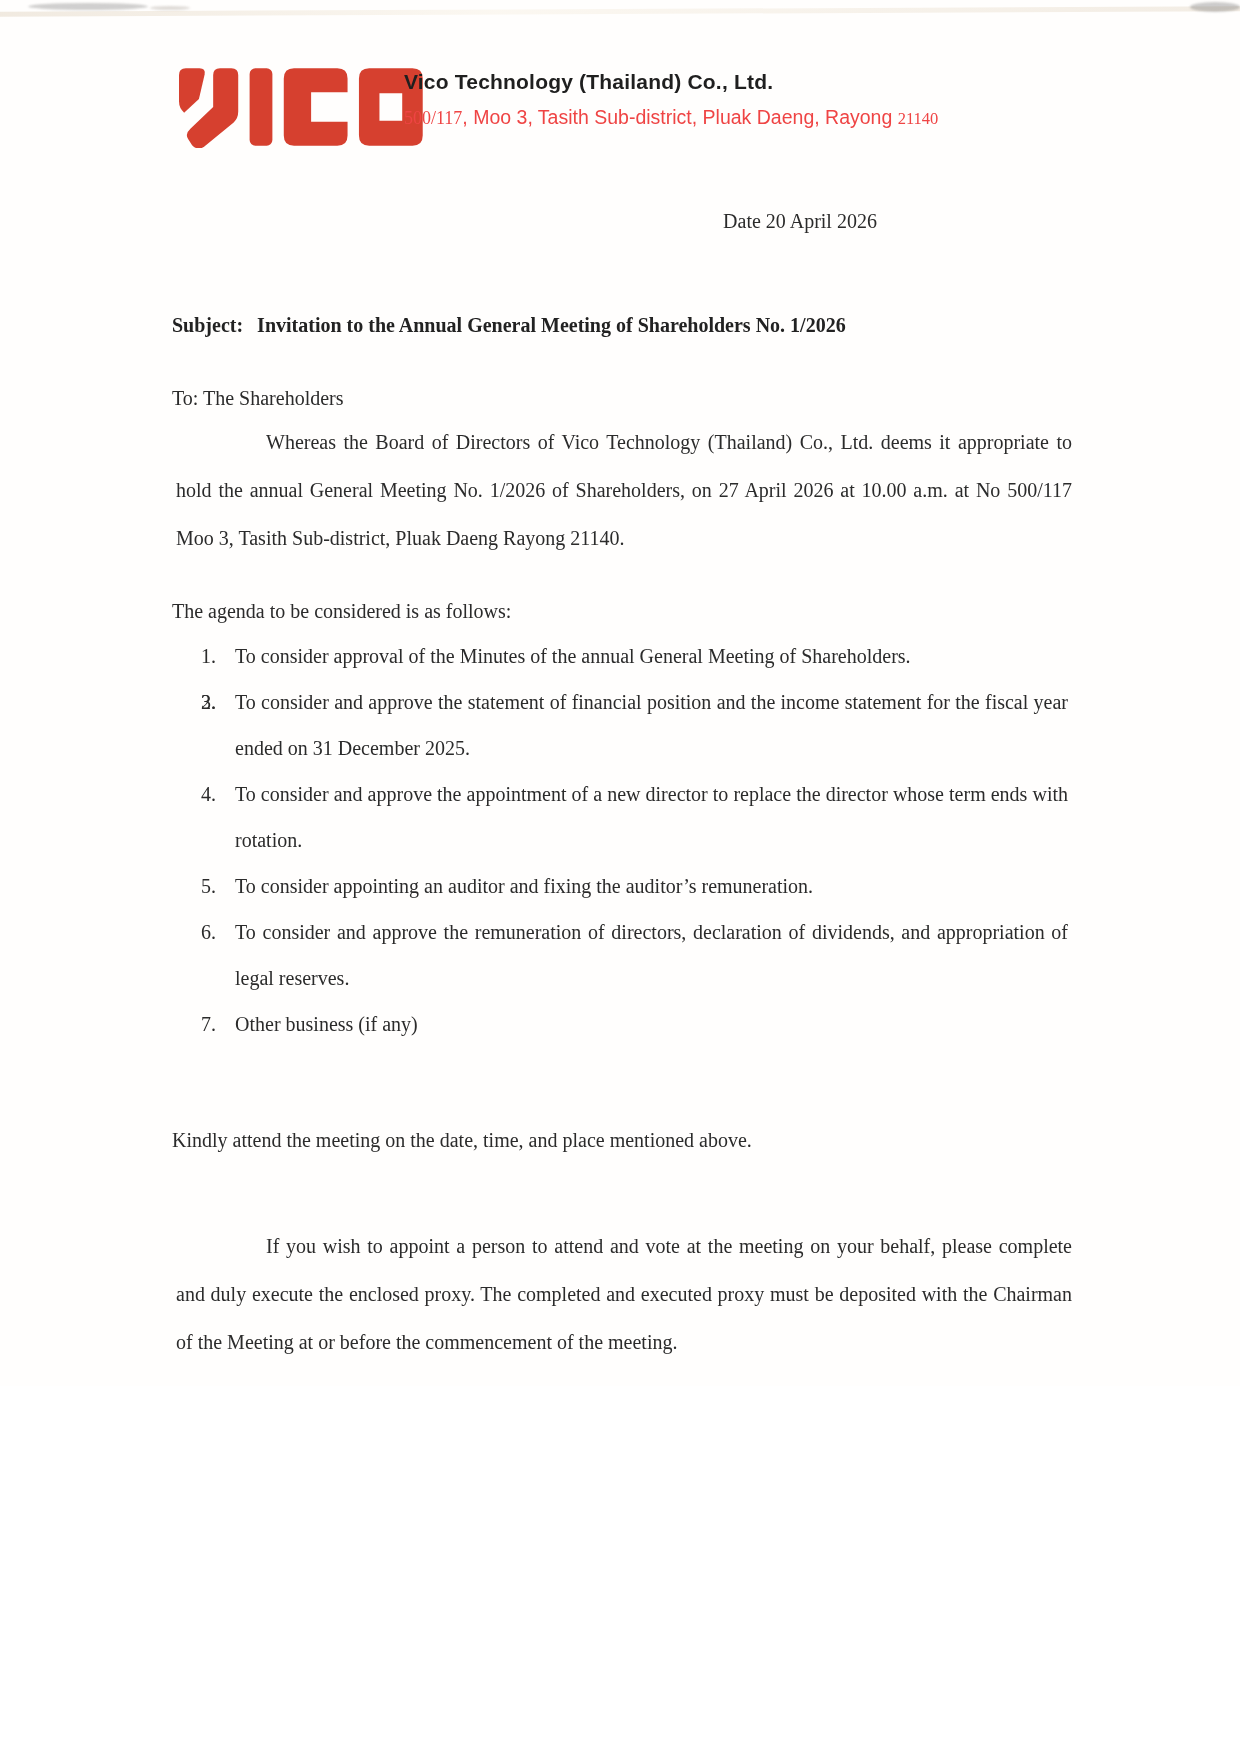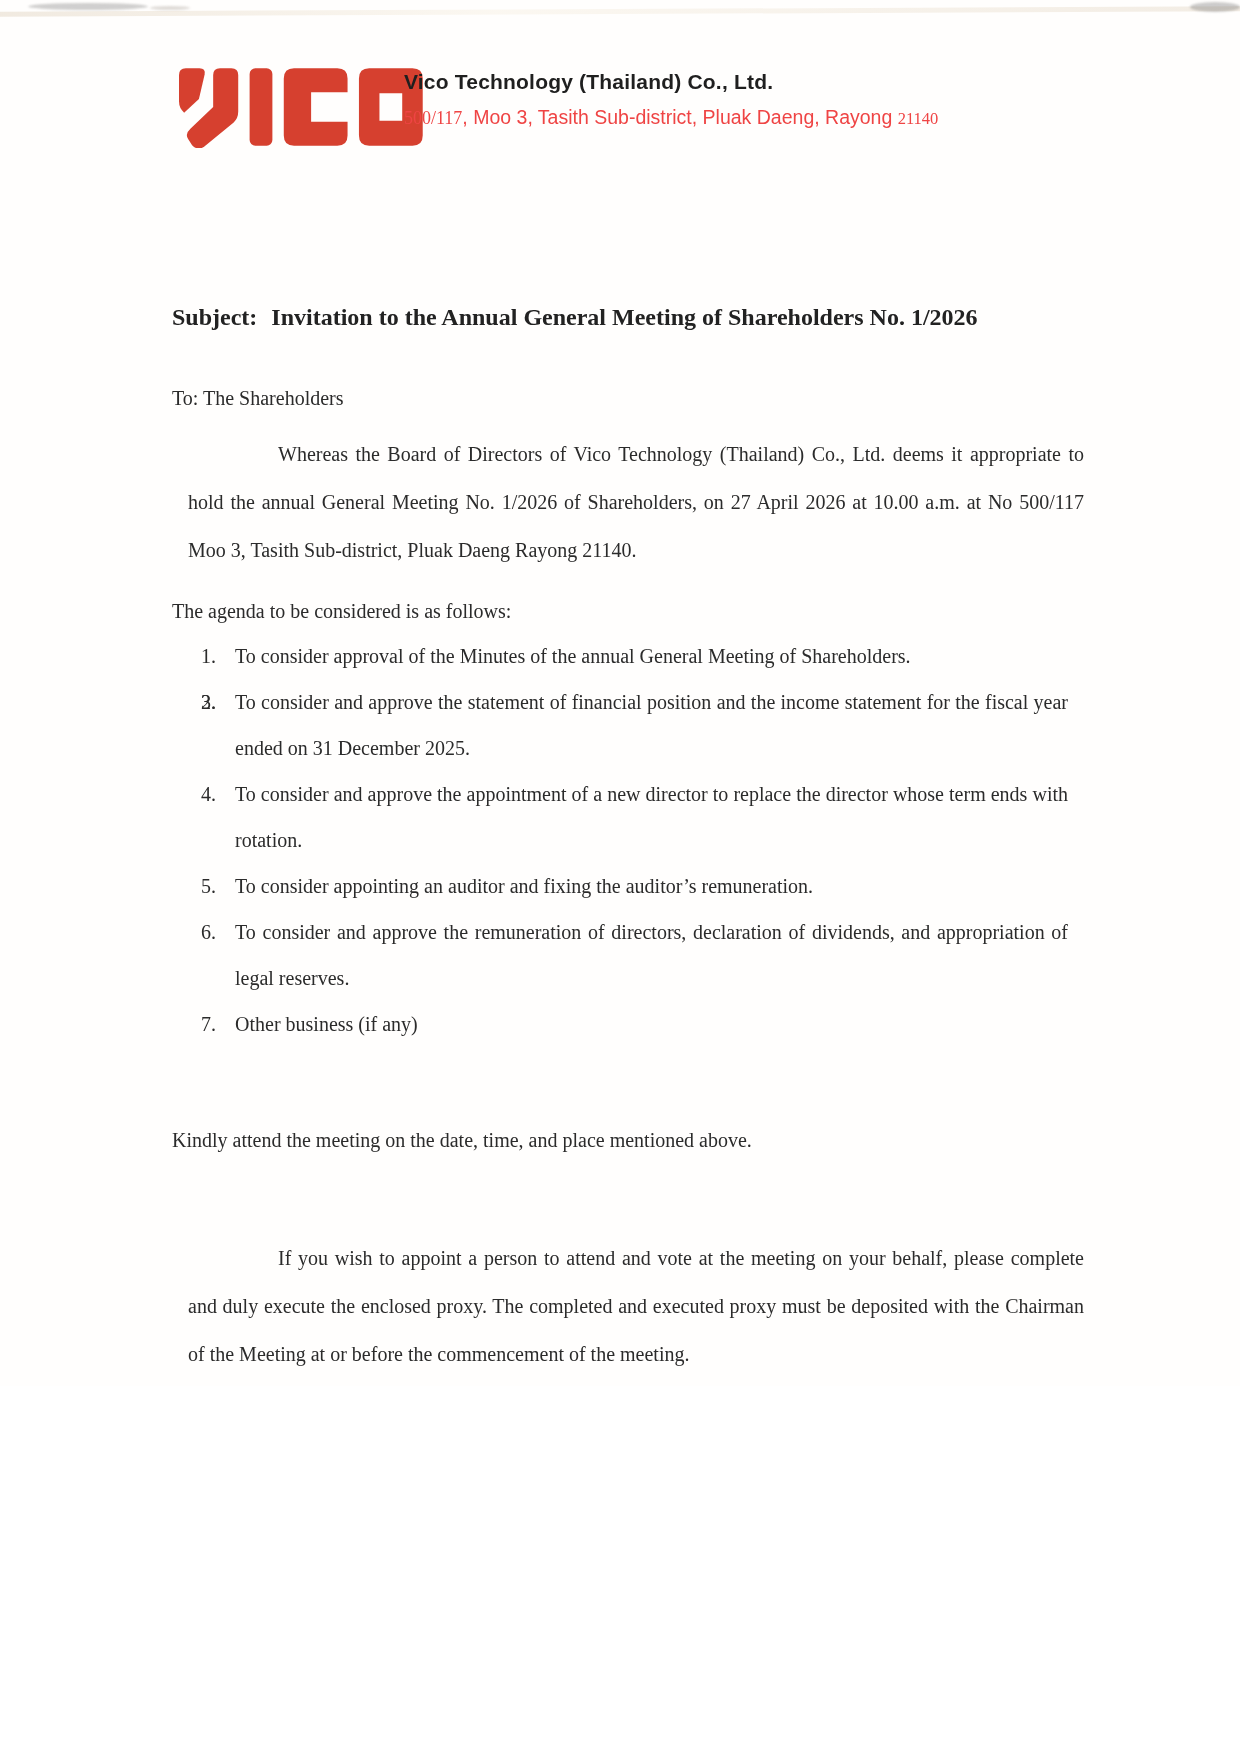--- a/index.html
+++ b/index.html
@@ -34,24 +34,24 @@
     font-weight:bold;font-size:21px;color:#1f1f1f;letter-spacing:0.2px;
   }
   .company-address{
     position:absolute;left:404px;top:106px;
     font-family:"Liberation Sans", sans-serif;
     font-size:19.5px;color:#ef4444;
   }
   .company-address .serif-bit{font-family:"Liberation Serif", serif;font-size:18px;}
   .company-address .serif-small{font-family:"Liberation Serif", serif;font-size:16.5px;}
   .date-line{position:absolute;left:600px;top:210px;width:400px;text-align:center;font-size:20px;}
-  .subject-line{position:absolute;left:172px;top:304px;width:896px;font-weight:bold;font-size:24px;color:#222;}
+  .subject-line{position:absolute;left:172px;top:314px;width:896px;font-weight:bold;font-size:20px;color:#222;}
   .subject-line .gap{display:inline-block;width:14px;}
   .to-line{position:absolute;left:172px;top:346px;font-size:20px;margin-top:41px;}
-  .para{position:absolute;left:172px;width:896px;margin:16px;text-align:justify;font-size:20px;line-height:48px;}
+  .para{position:absolute;left:172px;width:896px;margin:4px;text-align:justify;font-size:20px;line-height:48px;}
   .para.indent{text-indent:90px;}
   .p1{top:414px;}
   .p2{top:1218px;}
   .agenda-intro{position:absolute;left:172px;top:600px;font-size:20px;}
   .agenda-list{position:absolute;left:172px;top:633px;width:896px;}
   .agenda-item{position:relative;padding-left:63px;text-align:justify;font-size:20px;line-height:46px;}
   .agenda-item .num{position:absolute;left:29px;top:0;}
   .kindly-line{position:absolute;left:172px;top:1129px;font-size:20px;}
 
   
@@ -84,20 +84,21 @@
 
         <path fill-rule="evenodd" d="M160 11 Q160 2 169 2 L207 2 Q216 2 216 11 L216 61 Q216 70 207 70 L169 70 Q160 70 160 61 Z M178 24 L198 24 L198 48 L178 48 Z"></path>
       </g>
     </svg>
   </div>
   <div class="company-name">Vico Technology (Thailand) Co., Ltd.</div>
   <div class="company-address">
     <span class="serif-bit">500/117</span><span>, Moo 3, Tasith Sub-district, Pluak Daeng, Rayong </span><span class="serif-small">21140</span>
   </div>
 
+  <div class="date-line">Date 20 April 2026</div>
 
   <div class="subject-line">
     <span>Subject:</span><span class="gap"></span><span>Invitation to the Annual General Meeting of Shareholders No. 1/2026</span>
   </div>
 
   <div class="to-line">To: The Shareholders</div>
 
   <p class="para indent p1">Whereas the Board of Directors of Vico Technology (Thailand) Co., Ltd. deems it appropriate to hold the annual General Meeting No. 1/2026 of Shareholders, on 27 April 2026 at 10.00 a.m. at No 500/117 Moo 3, Tasith Sub-district, Pluak Daeng Rayong 21140.</p>
 
   <div class="agenda-intro">The agenda to be considered is as follows:</div>

